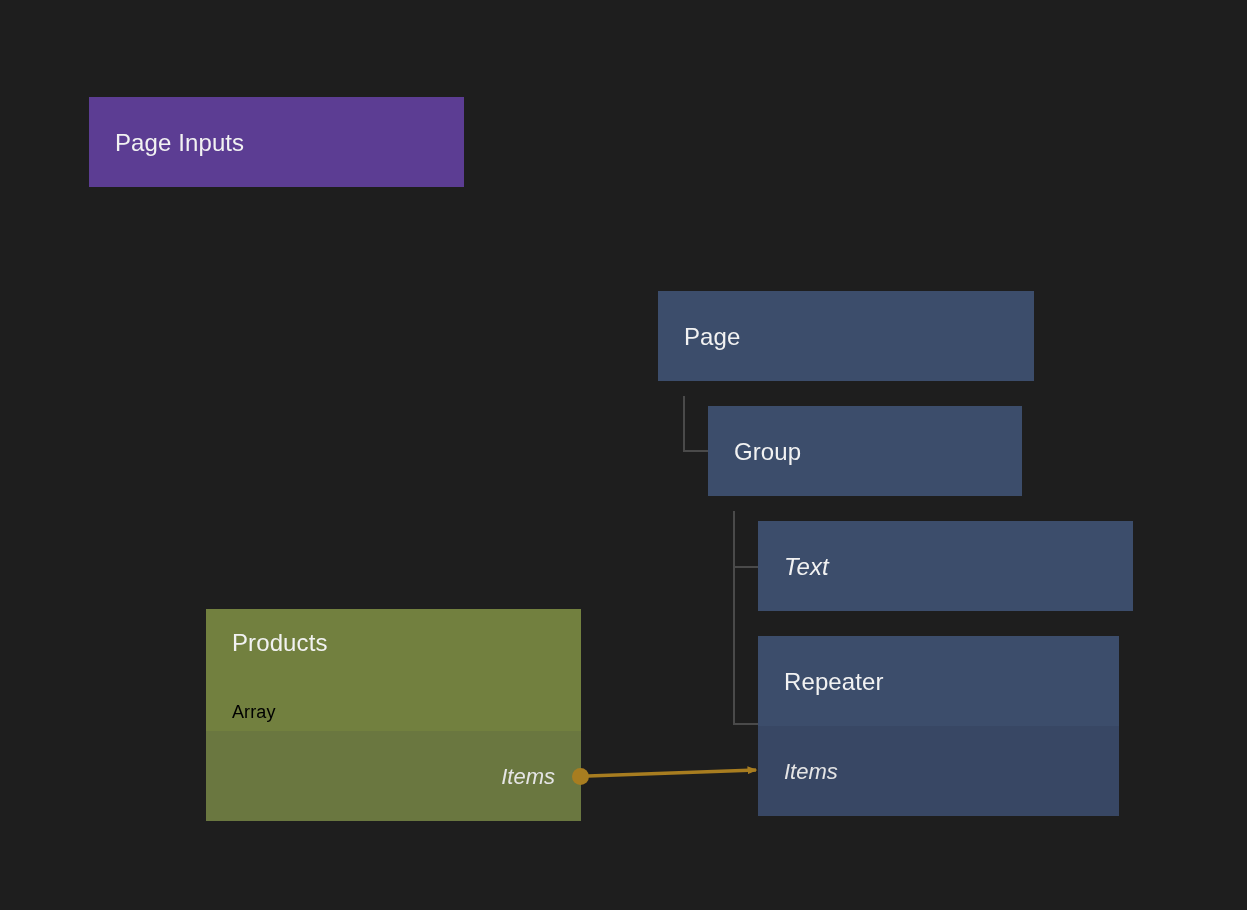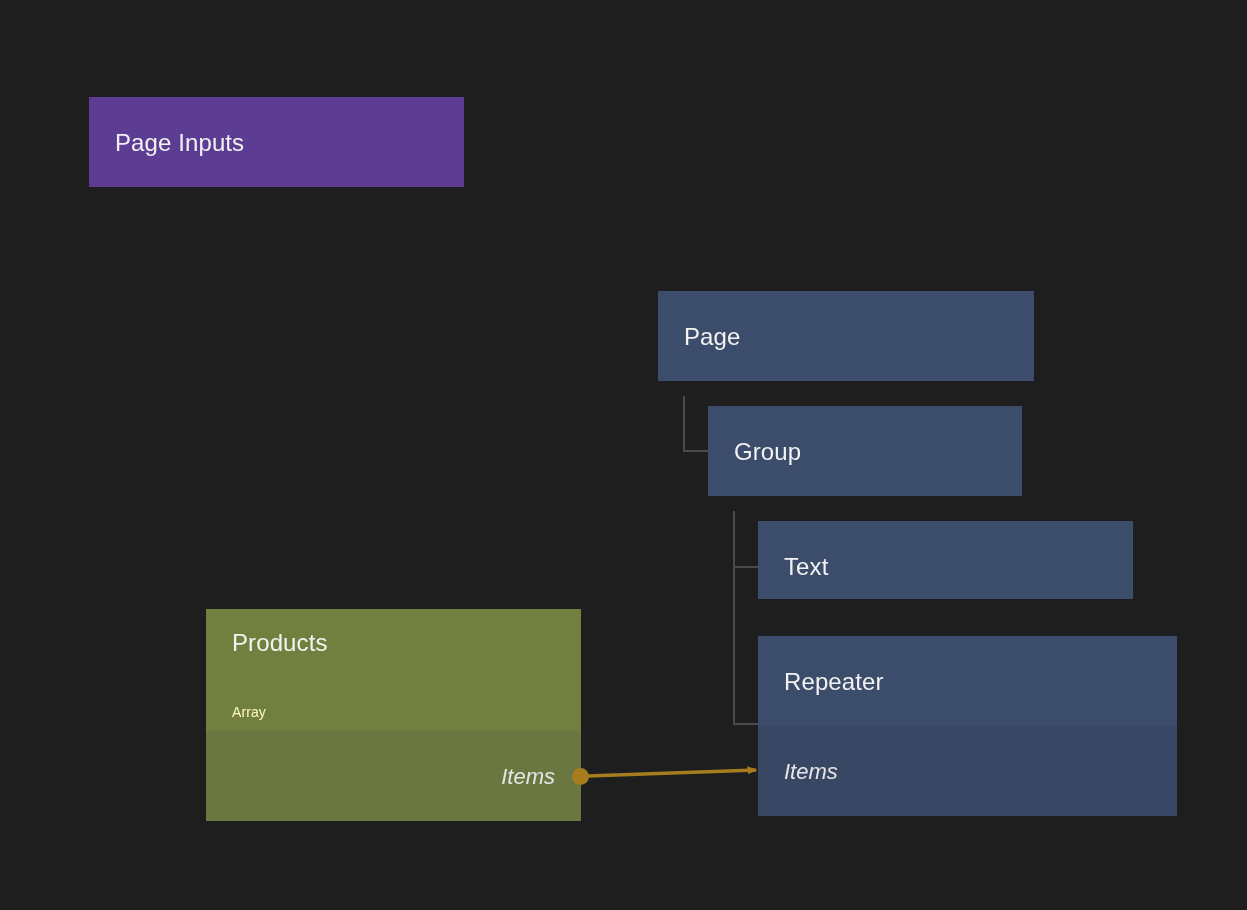--- a/index.html
+++ b/index.html
@@ -41,23 +41,23 @@
 
   .node-title {
     font-size: 24px;
     line-height: 29px;
     color: #f2f2f2;
     letter-spacing: 0.1px;
     white-space: nowrap;
   }
 
   .node-subtitle {
-    font-size: 14px;
+    font-size: 18px;
     line-height: 26px;
-    color: #fef9c3;
+    color: #000000;
     letter-spacing: 0.1px;
     white-space: nowrap;
     margin-top: 40px;
   }
 
   
   .node-inputs {
     background: #5c3d93;
   }
   .node-inputs .node-header { height: 100%; }
@@ -161,27 +161,27 @@
       <div class="node-title">Page Inputs</div>
     </div>
   </div>
 
   <div class="node node-blue" style="left:708px; top:406px; width:314px; height:90px;">
     <div class="node-header">
       <div class="node-title">Group</div>
     </div>
   </div>
 
-  <div class="node node-blue" style="left:758px; top:521px; width:375px; height:78px;">
+  <div class="node node-blue" style="left:758px; top:521px; width:375px; height:90px;font-style:italic;">
     <div class="node-header">
       <div class="node-title">Text</div>
     </div>
   </div>
 
-  <div class="node node-blue" style="left:758px; top:636px; width:419px; height:180px;">
+  <div class="node node-blue" style="left:758px; top:636px; width:361px; height:180px;">
     <div class="node-header">
       <div class="node-title">Repeater</div>
     </div>
     <div class="port-row blue input">
       <span class="port-label">Items</span>
     </div>
   </div>
 
   <div class="node node-green" style="left:206px; top:609px; width:375px; height:210px;">
     <div class="node-header">

